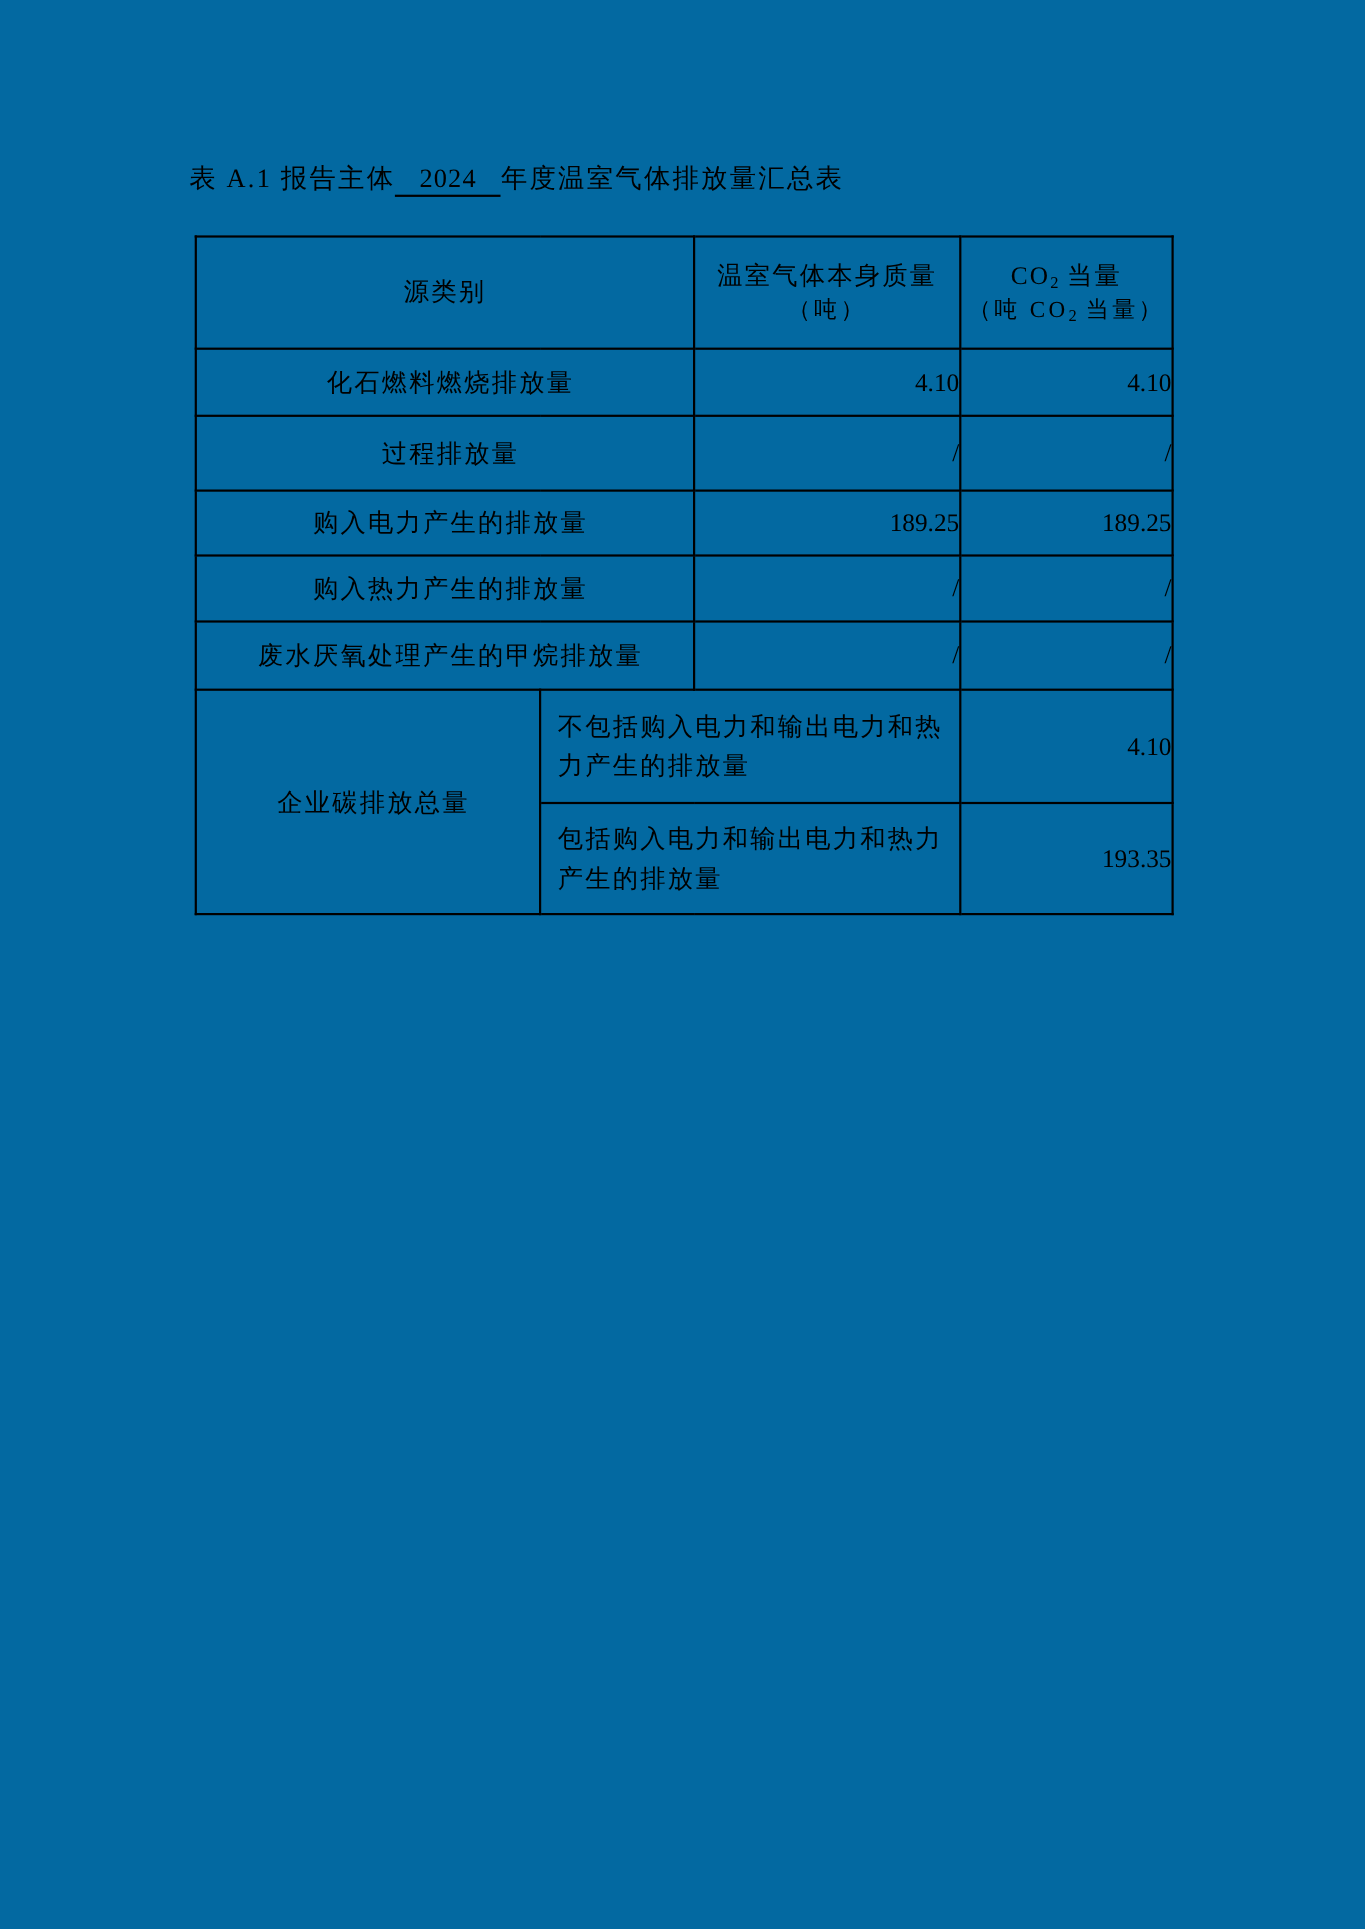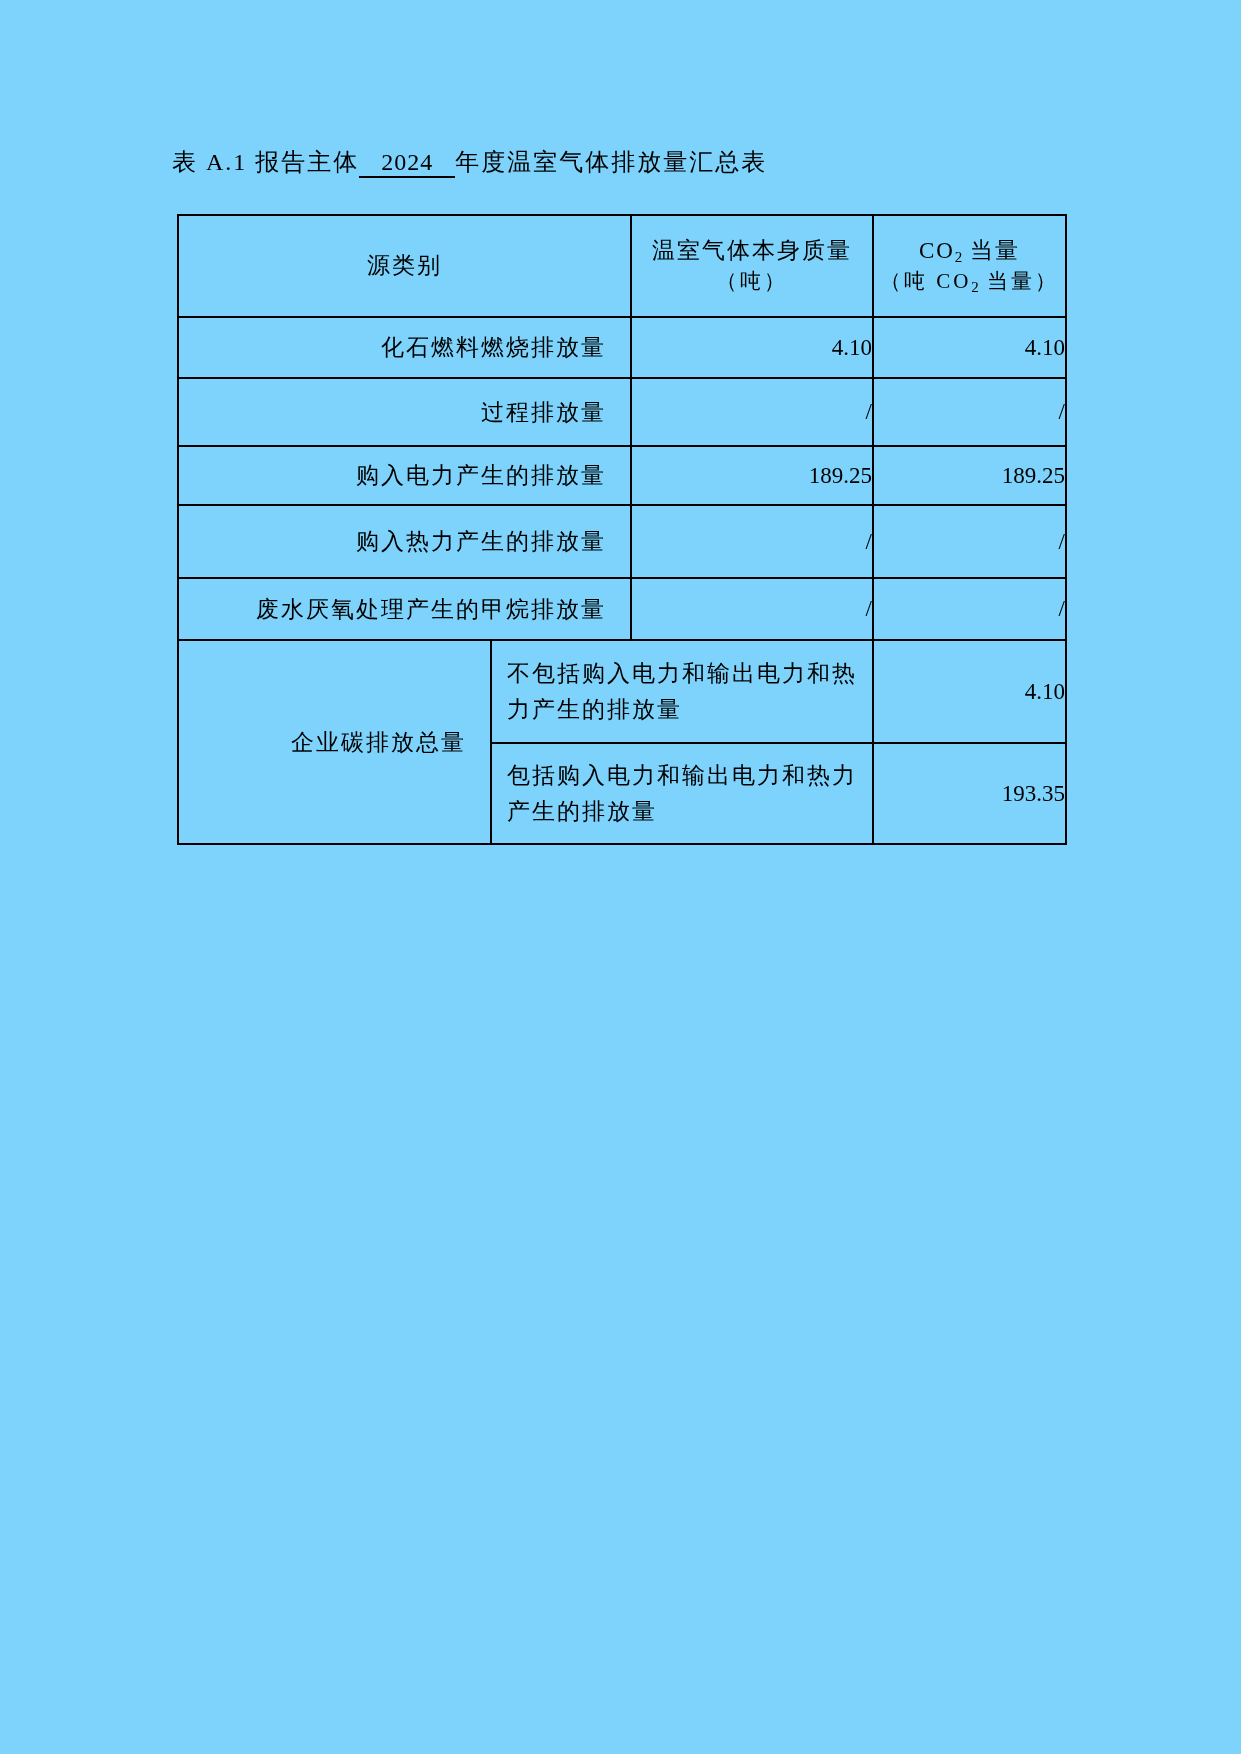--- a/index.html
+++ b/index.html
@@ -5,21 +5,21 @@
   * { margin: 0; padding: 0; box-sizing: border-box; }
   html, body { background: #ffffff; }
   body {
     font-family: "Liberation Serif", "DejaVu Serif", serif;
     color: #000000;
   }
   .page {
     position: relative;
     width: 1241px;
     height: 1754px;
-    background: #7dd3fc;
+    background: #0369a1;
     overflow: hidden;
   }
   .doc-title {
     position: absolute;
     left: 172px;
     top: 146px;
     font-size: 24px;
     letter-spacing: 2px;
     white-space: nowrap;
   }
@@ -53,23 +53,23 @@
     text-align: center;
     font-weight: bold;
     line-height: 1.4;
   }
   .hdr .subline {
     font-weight: normal;
     font-size: 21px;
     letter-spacing: 3px;
   }
   .label-cell {
-    text-align: right;
+    text-align: center;
     padding-left: 14px;
-    padding-right: 24px;
+    padding-right: 4px;
   }
   .num-cell {
     text-align: right;
     letter-spacing: 0;
   }
   .desc-cell {
     text-align: left;
     padding-left: 15px;
     padding-right: 4px;
     line-height: 1.55;
@@ -122,21 +122,21 @@
     <tr style="height:68px;">
       <td colspan="2" class="label-cell">过程排放量</td>
       <td class="num-cell">/</td>
       <td class="num-cell">/</td>
     </tr>
     <tr style="height:59px;font-family:Liberation Serif, serif;">
       <td colspan="2" class="label-cell">购入电力产生的排放量</td>
       <td class="num-cell">189.25</td>
       <td class="num-cell">189.25</td>
     </tr>
-    <tr style="height:73px;">
+    <tr style="height:60px;">
       <td colspan="2" class="label-cell">购入热力产生的排放量</td>
       <td class="num-cell">/</td>
       <td class="num-cell">/</td>
     </tr>
     <tr style="height:62px;">
       <td colspan="2" class="label-cell">废水厌氧处理产生的甲烷排放量</td>
       <td class="num-cell">/</td>
       <td class="num-cell">/</td>
     </tr>
 

